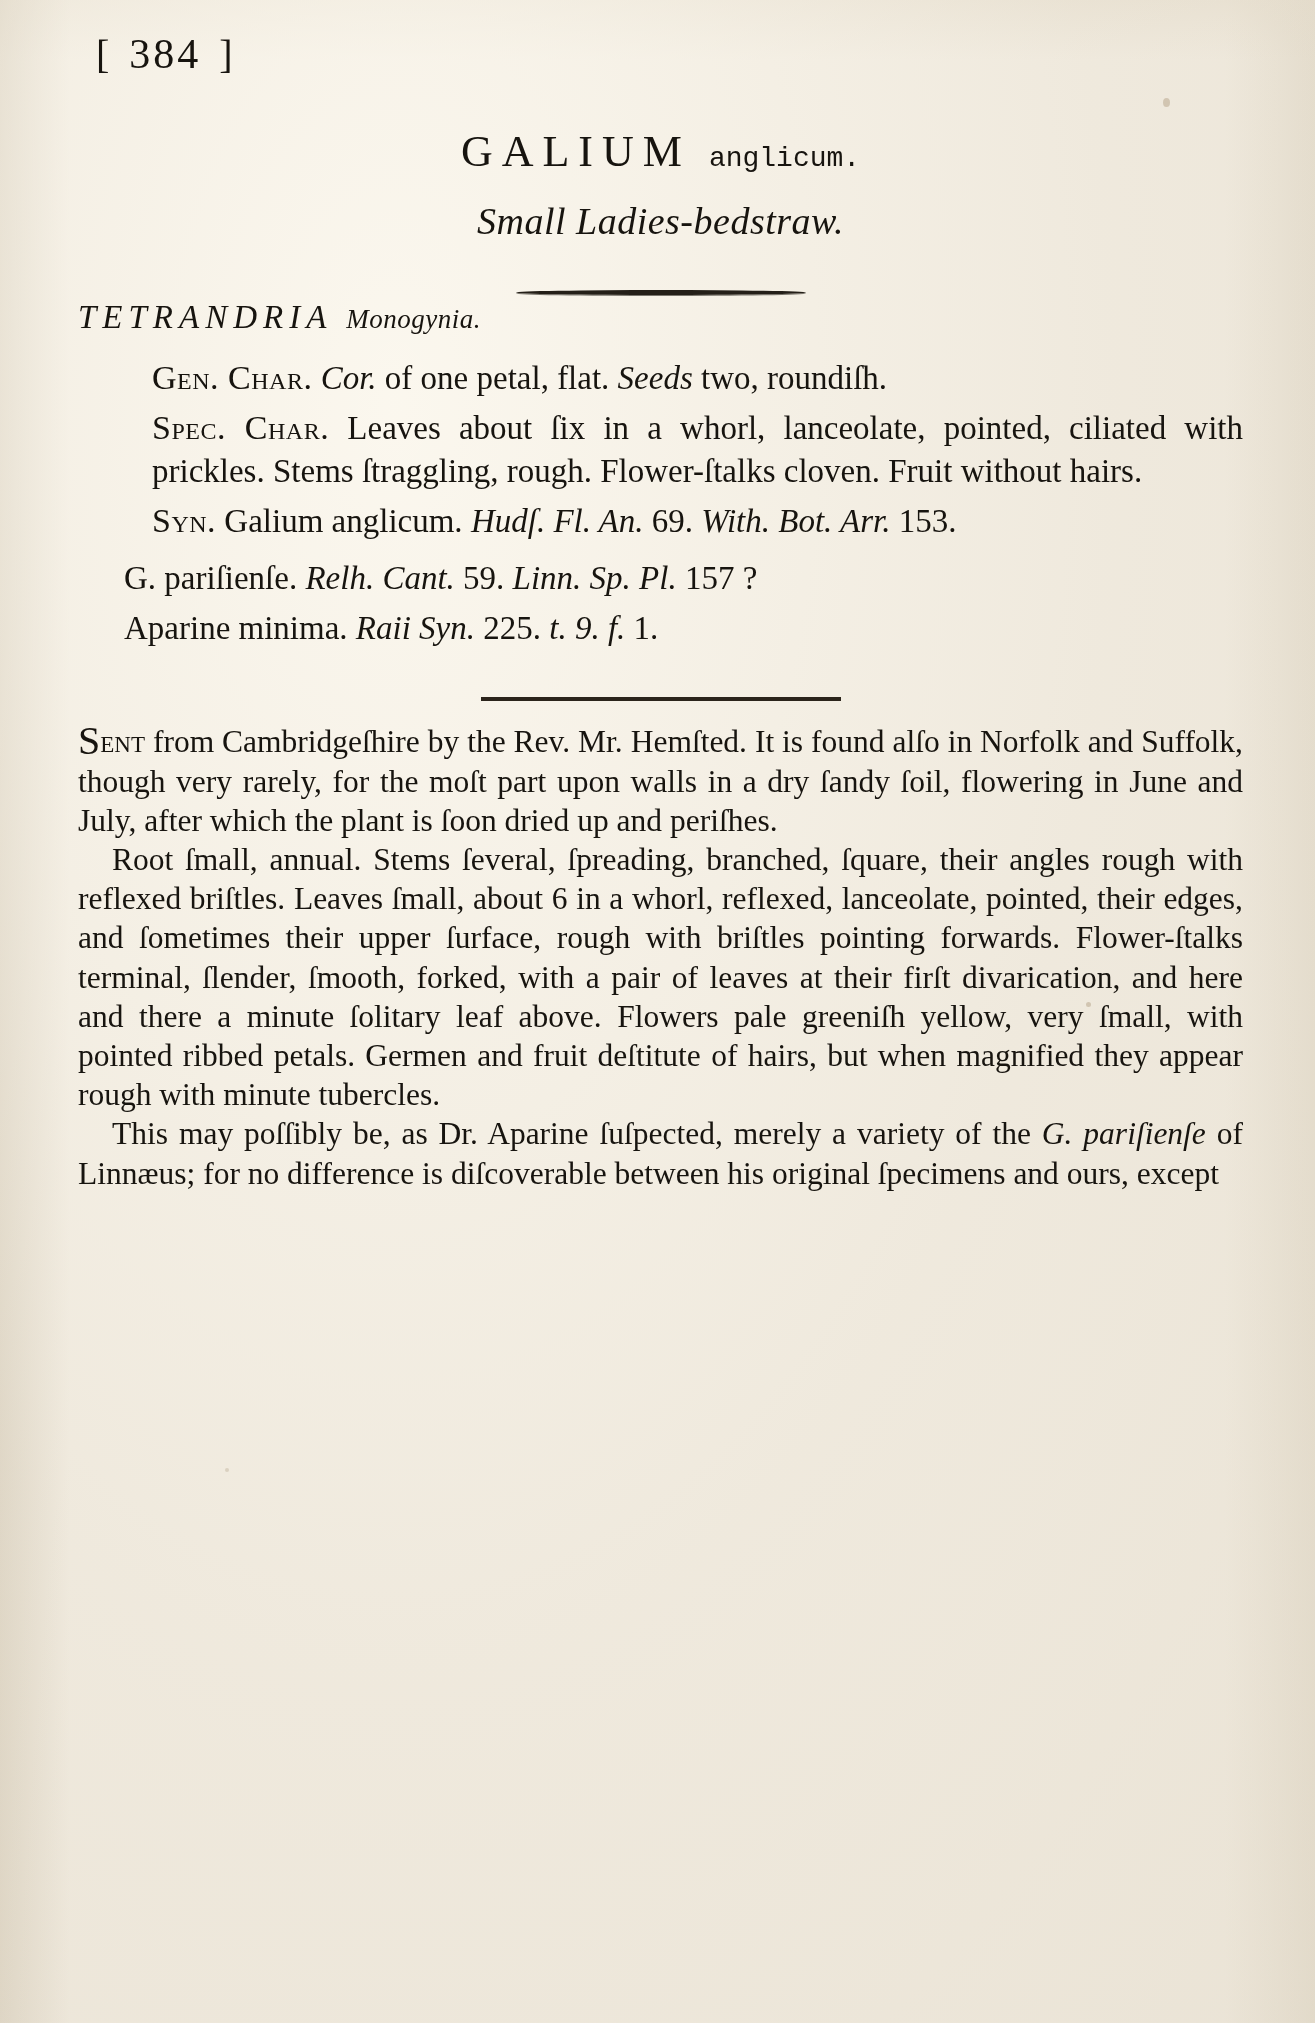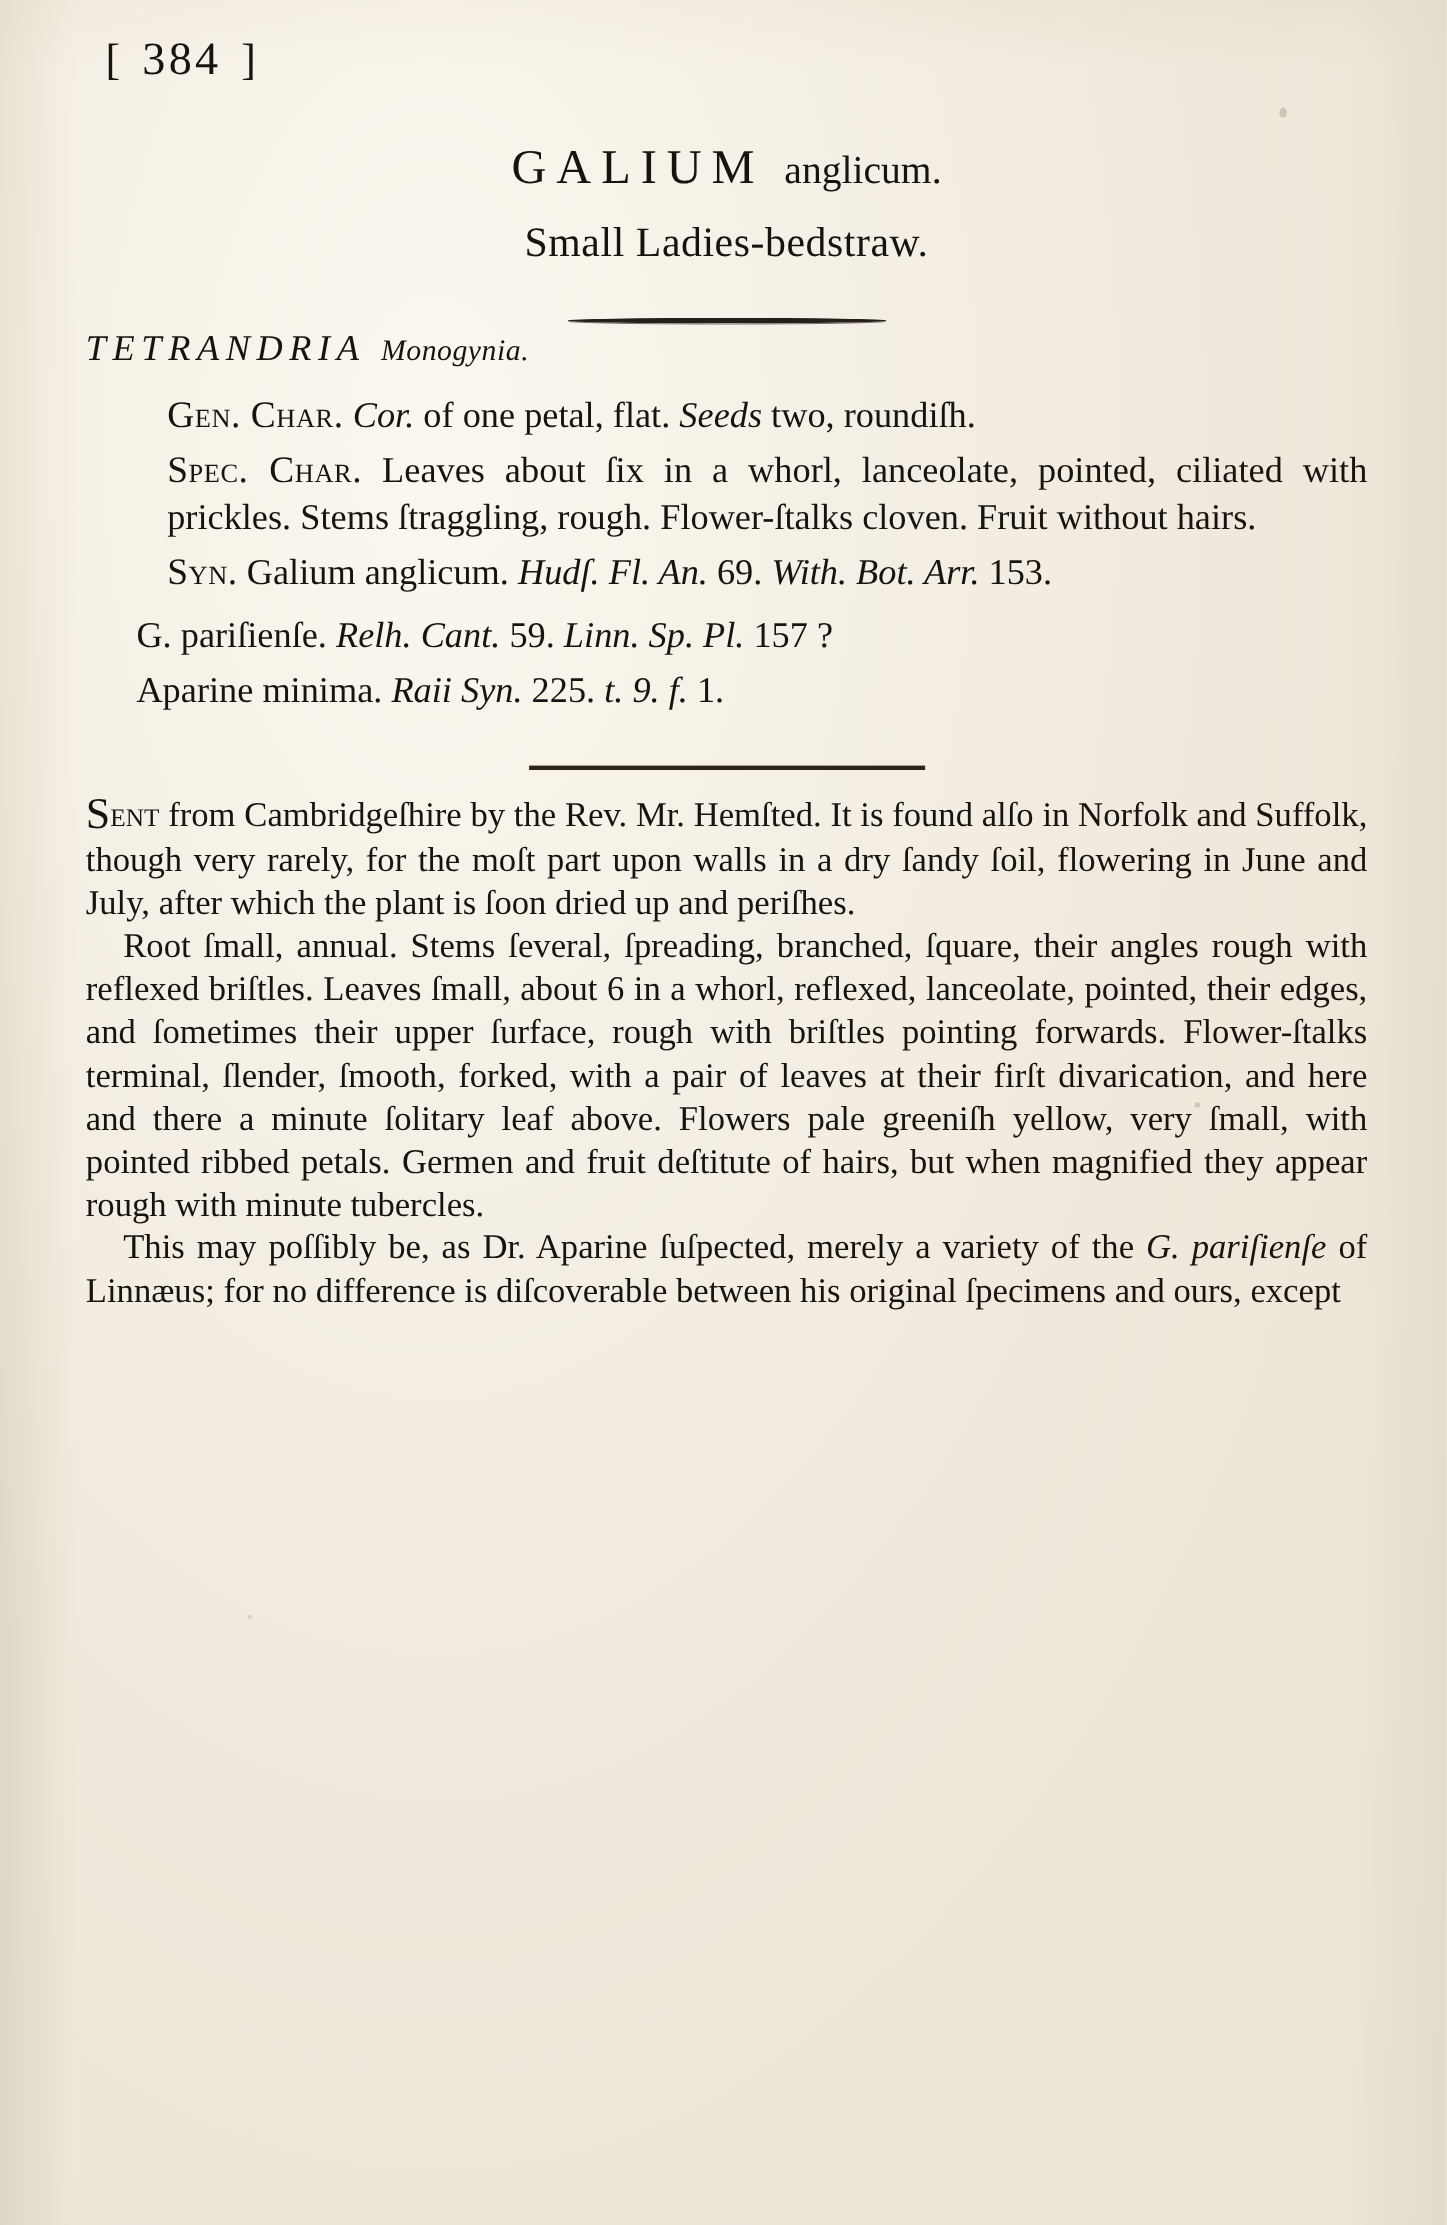--- a/index.html
+++ b/index.html
@@ -60,25 +60,27 @@
     margin-top: 48px;
     white-space: nowrap;
   }
   .title .genus {
     letter-spacing: 9px;
     font-size: 44px;
   }
   .title .species {
     letter-spacing: 0px;
     margin-left: 18px;
-    font-size: 36px;
+    font-size: 28px;
+    font-family: Liberation Mono, monospace;
   }
 
   .common-name {
     text-align: center;
+    font-style: italic;
     font-size: 38px;
     margin-top: 22px;
     letter-spacing: 0.5px;
   }
 
   .rule-wrap {
     text-align: center;
     margin-top: 38px;
   }
   .rule1 {

